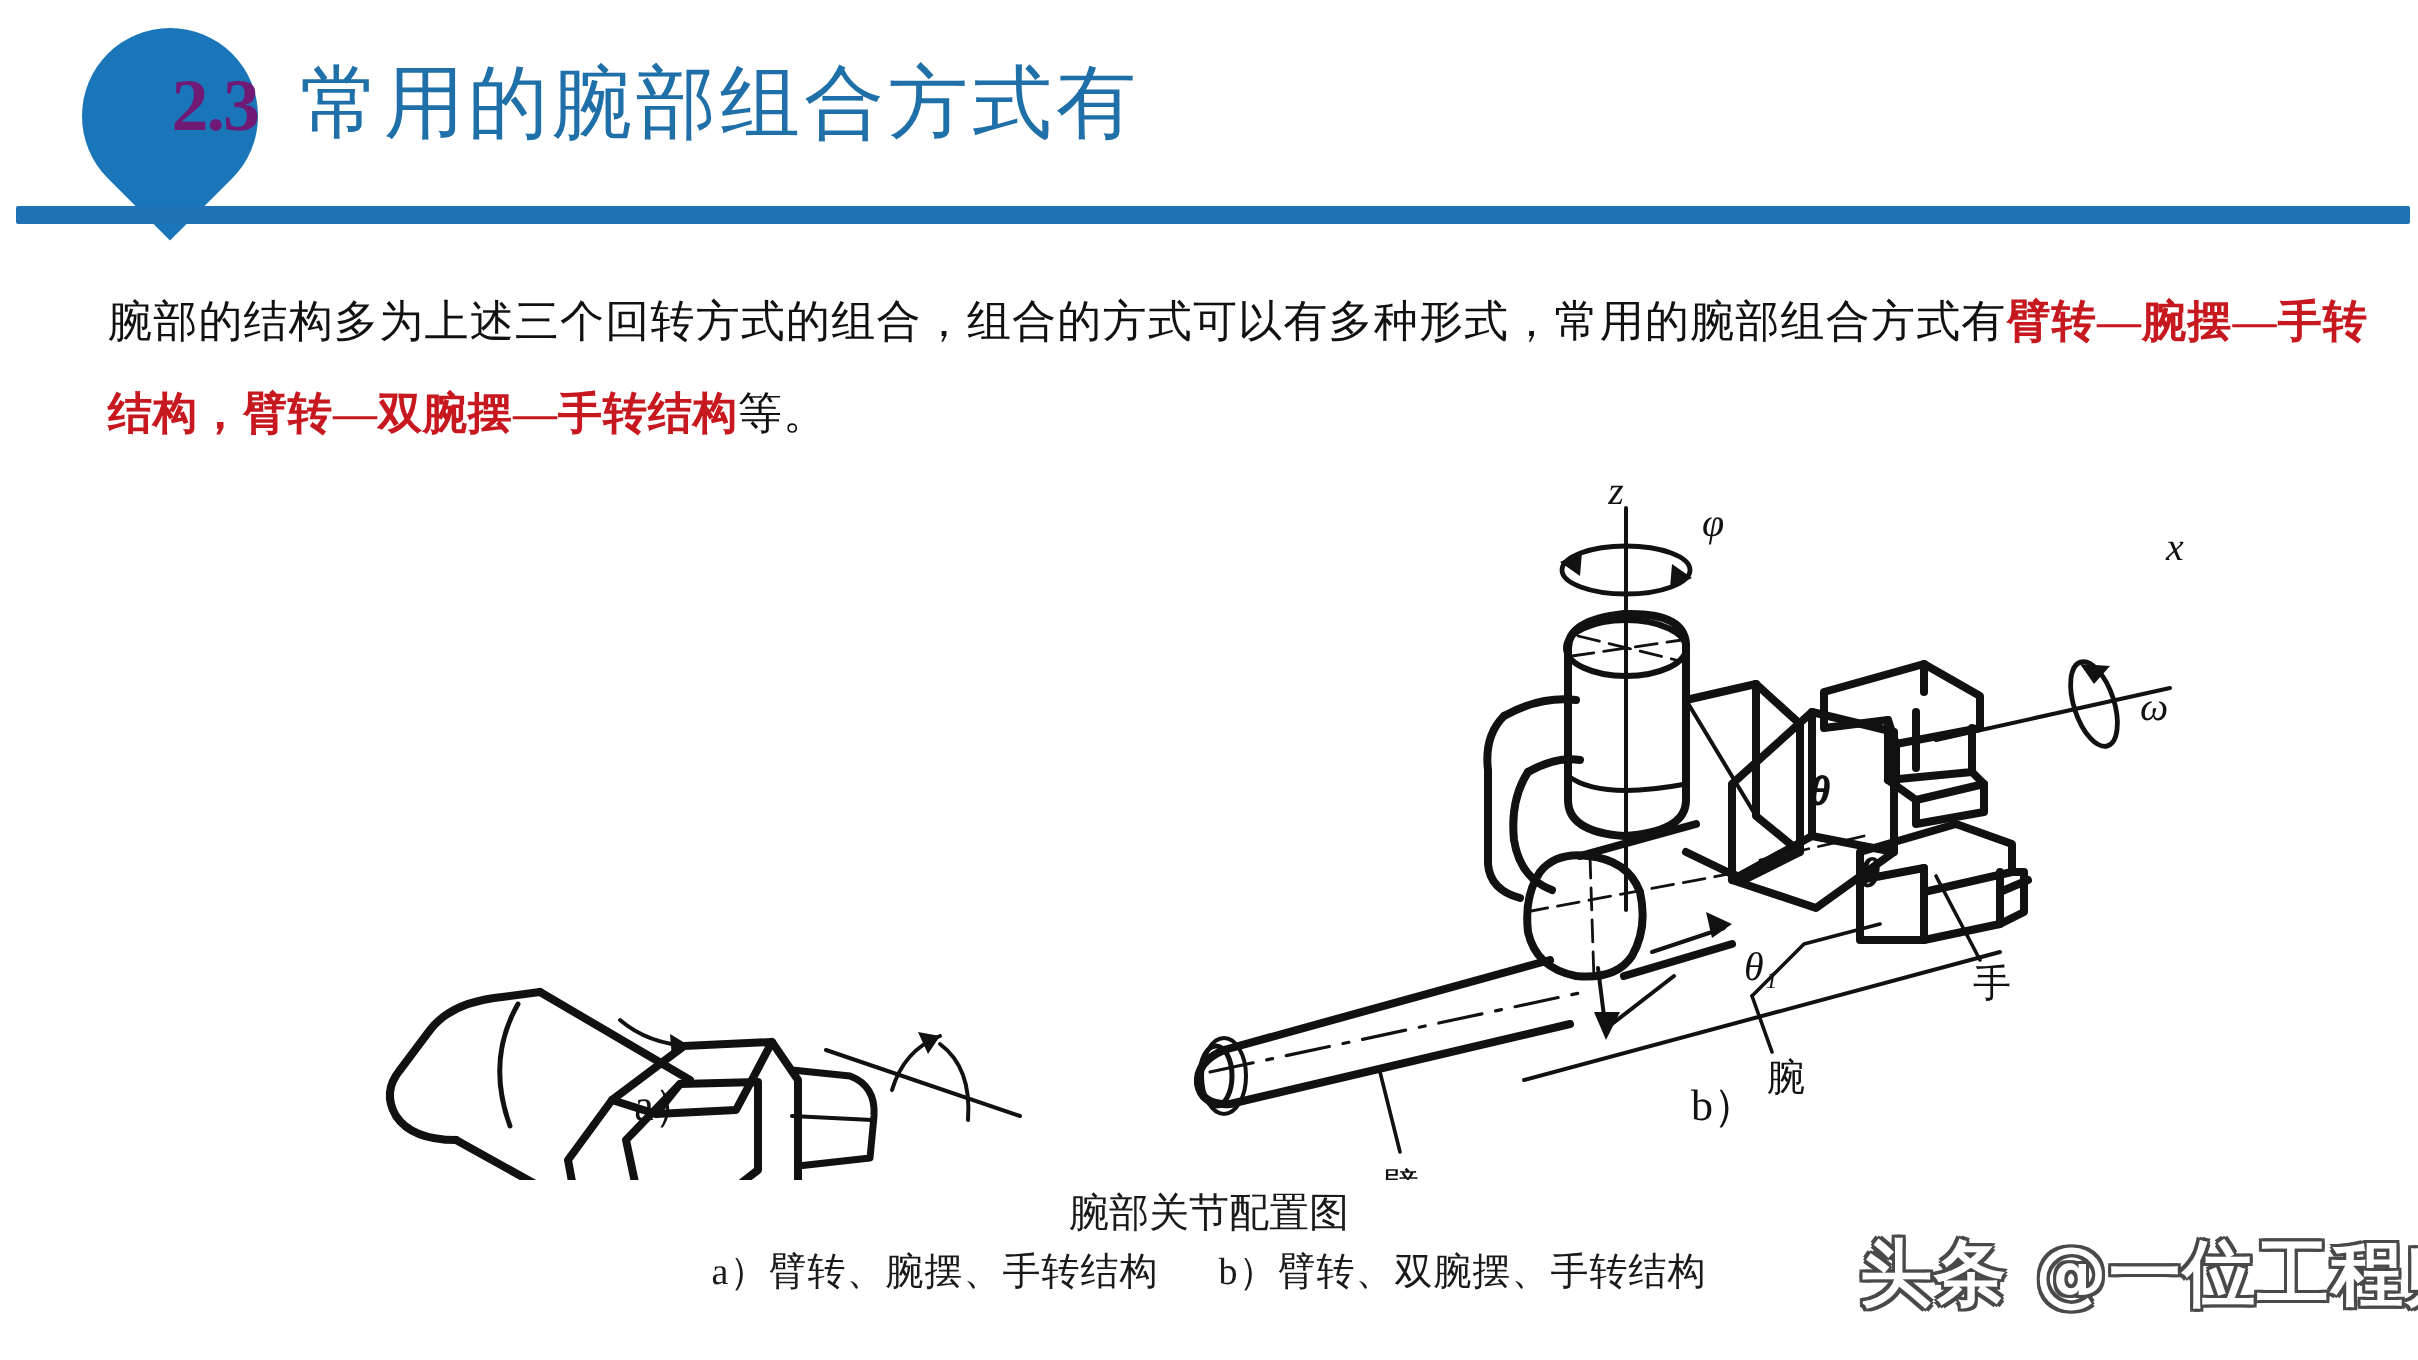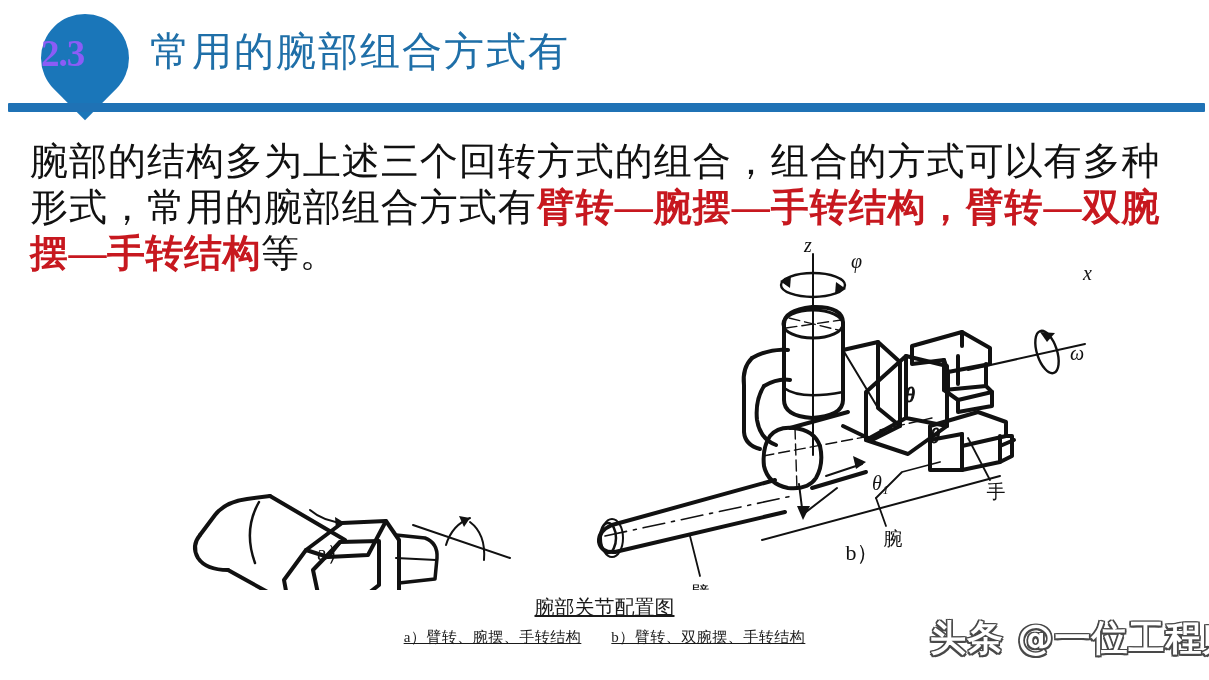--- a/index.html
+++ b/index.html
@@ -38,22 +38,22 @@
     background: #1a76b9;
     border-radius: 50% 50% 50% 0;
     transform: rotate(-45deg);
     transform-origin: center;
   }
   #badge-number {
     position: absolute;
     left: 0;
     top: 18px;
     width: 88px;
-    text-align: left;
-    color: #8b5cf6;
+    text-align: right;
+    color: #701a75;
     font-size: 37px;
     font-weight: bold;
     font-family: "Liberation Serif", "DejaVu Serif", serif;
     letter-spacing: -1px;
     line-height: 44px;
     z-index: 3;
   }
   #header-title {
     position: absolute;
     left: 150px;
@@ -71,24 +71,24 @@
     top: 103px;
     width: 1197px;
     height: 9px;
     background: #1f72b5;
     border-radius: 1px;
   }
 
   
   #body-paragraph {
     position: absolute;
-    left: 30px;
+    left: 54px;
     top: 138px;
     width: 1130px;
-    font-size: 38px;
+    font-size: 22px;
     line-height: 46px;
     color: #111111;
     font-family: "Liberation Serif", "DejaVu Serif", serif;
     text-align: justify;
     letter-spacing: 0.5px;
   }
   #body-paragraph .hl {
     color: #c7181f;
     font-weight: bold;
   }
@@ -105,28 +105,27 @@
 
   
   #caption-block {
     position: absolute;
     left: 0;
     top: 594px;
     width: 1209px;
     text-align: center;
     font-family: "Liberation Serif", "DejaVu Serif", serif;
     color: #1a1a1a;
-    text-decoration: underline;
   }
   #caption-title {
     font-size: 20px;
     line-height: 26px;
   }
   #caption-sub {
-    font-size: 15px;
+    font-size: 19px;
     line-height: 30px;
     margin-top: 2px;
     letter-spacing: 0.5px;
   }
   #caption-sub .gap { display:inline-block; width: 30px; }
 
   
   #watermark {
     position: absolute;
     left: 930px;

